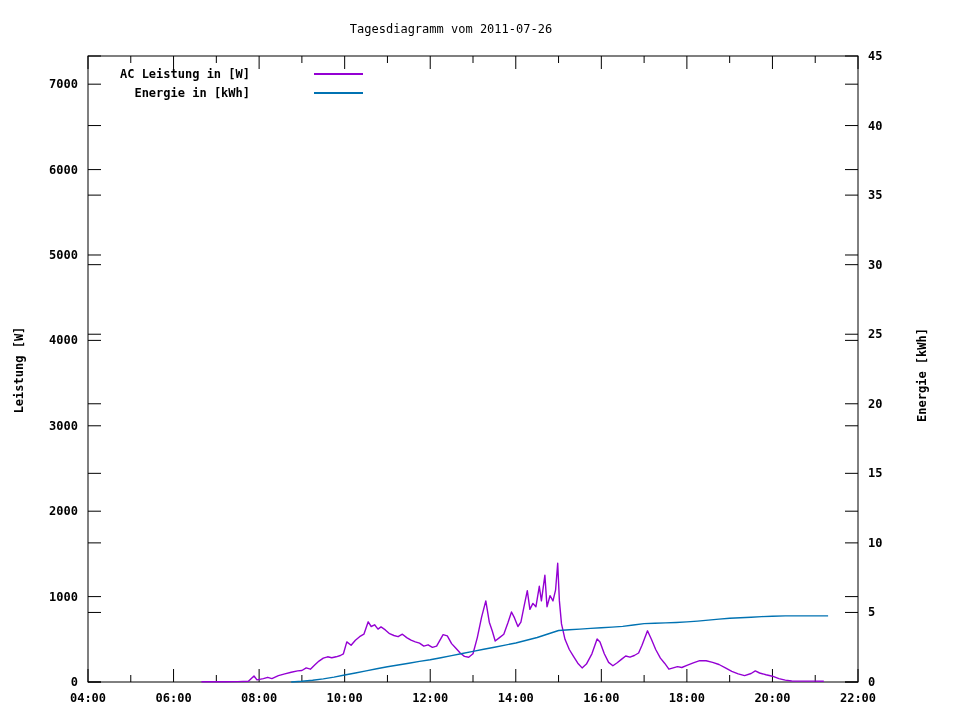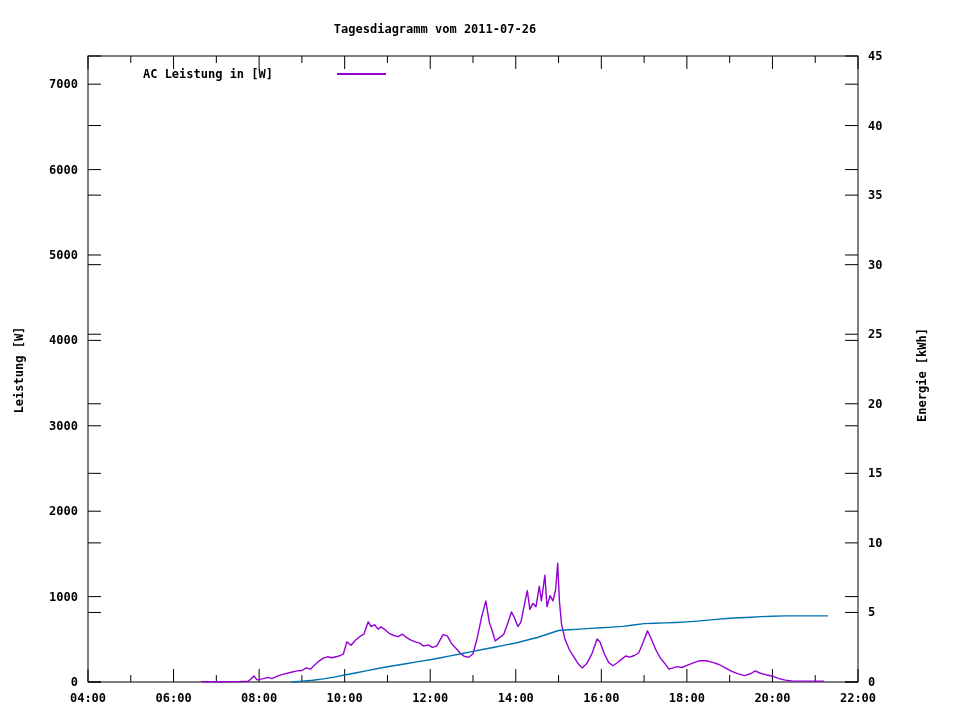--- a/index.html
+++ b/index.html
@@ -1,28 +1,28 @@
 <!DOCTYPE html>
 <html><head>
 <meta charset="utf-8">
 <style>
   html,body{margin:0;padding:0;background:#fff;}
   #canvas{position:relative;width:960px;height:720px;background:#ffffff;overflow:hidden;
           font-family:"DejaVu Sans Mono","Liberation Mono",monospace;}
   .gp-text{font-family:"DejaVu Sans Mono","Liberation Mono",monospace;font-weight:bold;
            font-size:12px;fill:#000;}
   #chart-title{position:absolute;top:22px;left:0;width:870px;text-align:center;
-               font-weight:bold;font-size:12px;color:#000;}
+               font-weight:normal;font-size:12px;color:#000;padding-left:16px;}
   .ylabel{position:absolute;font-weight:bold;font-size:12px;color:#000;white-space:nowrap;}
   #ylabel-left{left:-36px;top:363px;width:110px;text-align:center;
                transform:rotate(-90deg);transform-origin:center;}
   #ylabel-right{left:866px;top:368px;width:112px;text-align:center;
                 transform:rotate(-90deg);transform-origin:center;}
   #plot-svg{position:absolute;left:0;top:0;}
-  #legend{position:absolute;left:90px;top:65px;padding-left:23px;}
+  #legend{position:absolute;left:90px;top:65px;}
   .legend-row{display:flex;align-items:center;height:18.7px;}
   .legend-label{width:160px;text-align:right;font-weight:bold;font-size:12px;color:#000;
                 white-space:nowrap;}
   .legend-sample{width:49px;height:2px;margin-left:64px;background:#000;}
 </style>
 </head>
 <body>
 
 <div id="canvas">
   <div id="chart-title">Tagesdiagramm vom 2011-07-26</div>
@@ -141,14 +141,18 @@
       </g>
       <polyline points="201.4,681.8 212.1,681.7 224.9,681.7 237.7,681.6 248.4,681.3 254.0,676.0 257.0,679.9 263.4,678.6 267.7,677.3 271.9,678.6 278.4,675.6 284.8,673.9 291.2,672.2 297.6,670.9 301.9,670.5 306.2,667.9 310.4,669.2 314.7,664.9 319.0,661.1 323.3,658.1 327.6,656.8 331.8,657.7 336.1,656.8 340.4,655.5 343.4,653.8 346.8,641.9 351.1,645.3 355.4,640.2 359.6,636.7 363.9,634.2 368.2,621.8 371.2,626.5 374.6,624.8 378.0,629.1 381.0,626.9 385.3,629.9 389.6,633.7 393.9,635.5 398.1,636.7 402.4,634.2 406.7,637.6 411.0,640.2 415.3,641.9 419.5,643.1 423.8,646.1 428.1,644.8 432.4,647.4 436.6,646.1 443.1,634.6 447.3,635.9 451.6,643.6 455.9,648.3 460.2,653.0 464.4,656.4 468.7,657.2 473.0,653.8 477.3,637.6 481.6,617.1 485.8,600.9 489.3,622.2 492.2,630.8 495.2,641.0 499.5,637.6 503.8,634.2 508.1,622.2 511.5,612.0 514.5,617.9 517.9,626.5 520.9,622.2 524.3,605.1 527.3,590.6 529.9,609.4 532.9,603.4 535.9,606.8 539.3,586.3 541.4,600.9 544.9,575.2 547.0,606.8 550.0,595.7 553.0,600.9 555.6,589.8 557.7,563.3 559.4,600.9 561.5,623.9 565.0,639.3 569.3,649.5 573.5,656.4 577.8,663.2 582.1,667.9 586.4,664.1 591.9,653.8 597.1,638.9 600.0,641.9 604.3,653.8 608.6,662.4 612.9,665.8 617.2,662.8 621.4,659.4 625.7,656.0 630.0,657.2 634.3,655.5 638.6,653.0 642.0,645.3 647.5,630.8 651.4,639.3 655.7,649.5 660.4,658.1 664.6,663.2 668.9,669.2 673.2,667.9 677.5,666.6 681.8,667.5 686.9,665.3 693.3,662.8 699.7,660.6 706.1,660.8 712.6,662.4 719.0,664.5 725.4,667.9 731.8,671.3 738.2,673.9 744.6,675.6 751.1,673.5 755.3,670.9 759.6,673.0 766.0,674.7 772.4,676.2 778.9,678.6 785.3,680.1 791.7,681.0 802.4,681.1 815.2,681.1 823.8,681.3" fill="none" stroke="#9400d3" stroke-width="1.4" stroke-linejoin="round"></polyline>
       <polyline points="291.2,682.0 301.9,681.3 312.6,680.3 323.3,678.9 334.0,677.1 344.7,675.0 355.4,673.0 366.1,670.9 376.8,668.8 387.4,666.7 398.1,665.0 408.8,663.2 419.5,661.4 430.2,659.7 440.9,657.7 451.6,655.6 462.3,653.5 473.0,651.4 483.7,649.3 494.4,647.2 505.1,645.1 515.8,643.0 526.5,640.3 537.2,637.5 547.9,634.0 558.6,630.5 569.3,629.7 579.9,629.1 590.6,628.4 601.3,627.7 612.0,627.1 622.7,626.4 633.4,625.0 644.1,623.6 654.8,623.3 665.5,622.9 676.2,622.5 686.9,621.9 697.6,621.1 708.3,620.1 719.0,619.1 729.7,618.3 740.4,617.7 751.1,617.2 761.8,616.6 772.4,616.3 785.3,615.9 802.4,615.9 815.2,615.9 828.1,615.9" fill="none" stroke="#0072b2" stroke-width="1.4" stroke-linejoin="round"></polyline>
     </svg>
 
   <div id="legend">
     <div class="legend-row">
       <span class="legend-label">AC Leistung in [W]</span>
       <span class="legend-sample" style="background: rgb(148, 0, 211);"></span>
     </div>
+    <div class="legend-row">
+      <span class="legend-label">Energie in [kWh]</span>
+      <span class="legend-sample" style="background: rgb(0, 114, 178);"></span>
+    </div>
   </div>
 </div>
 
 </body></html>

